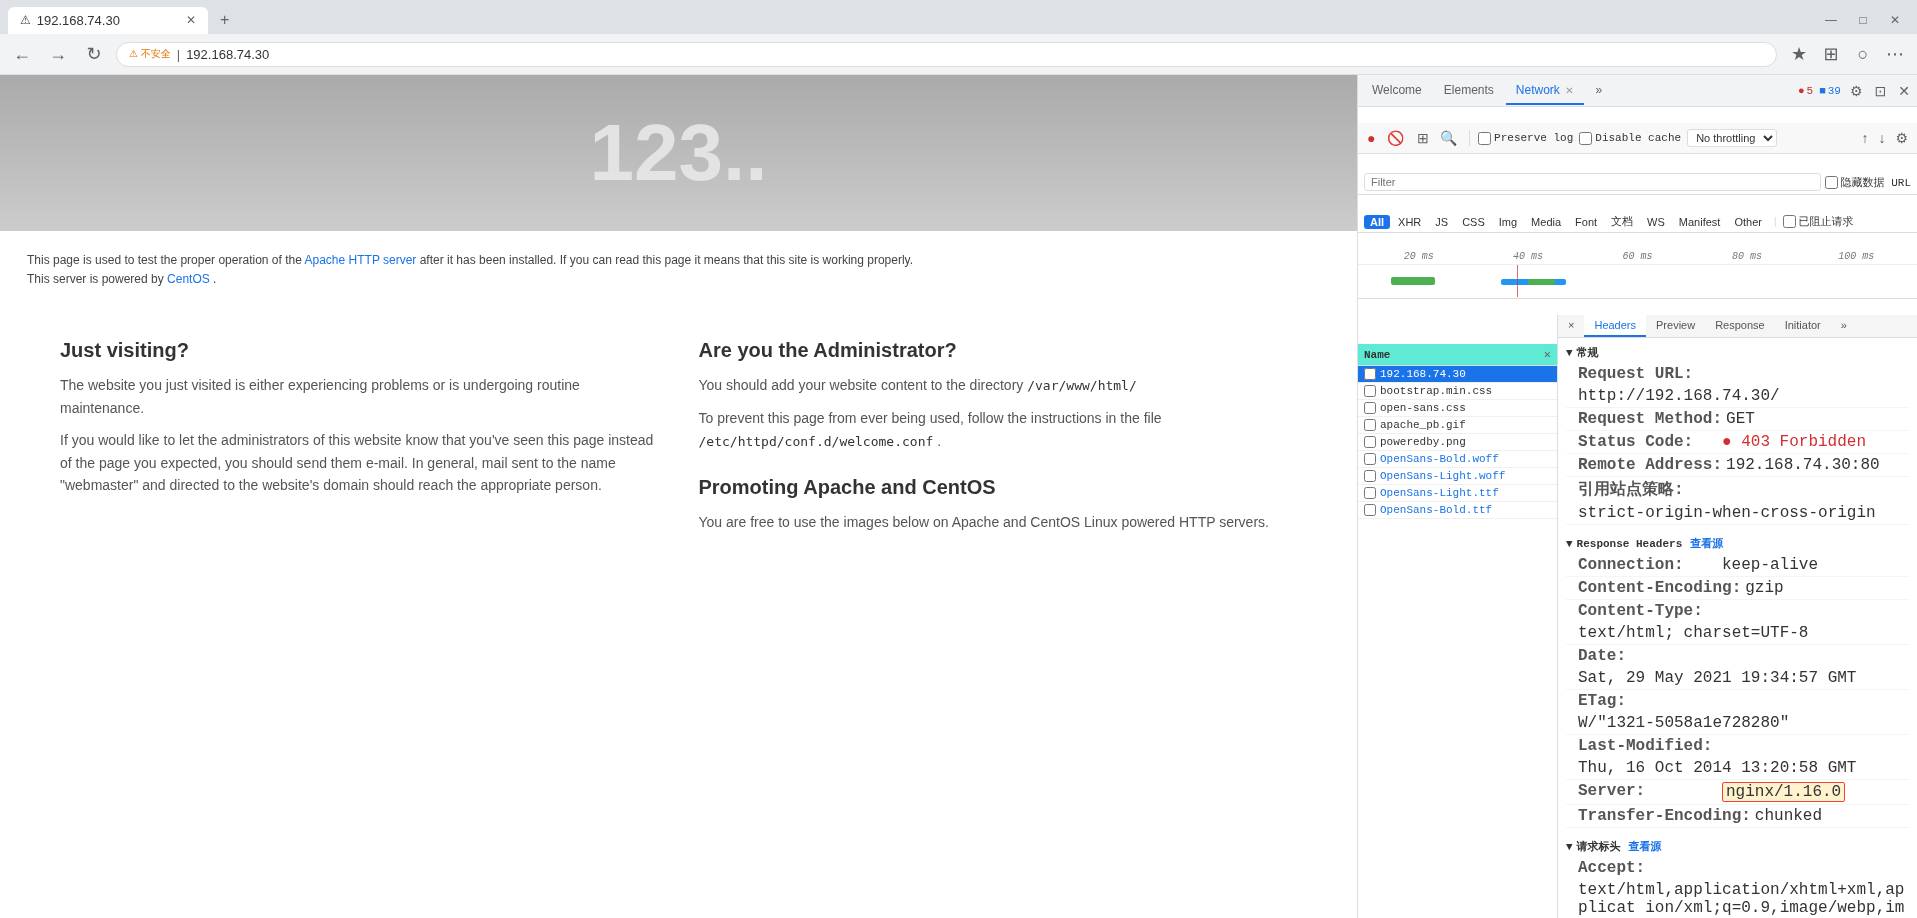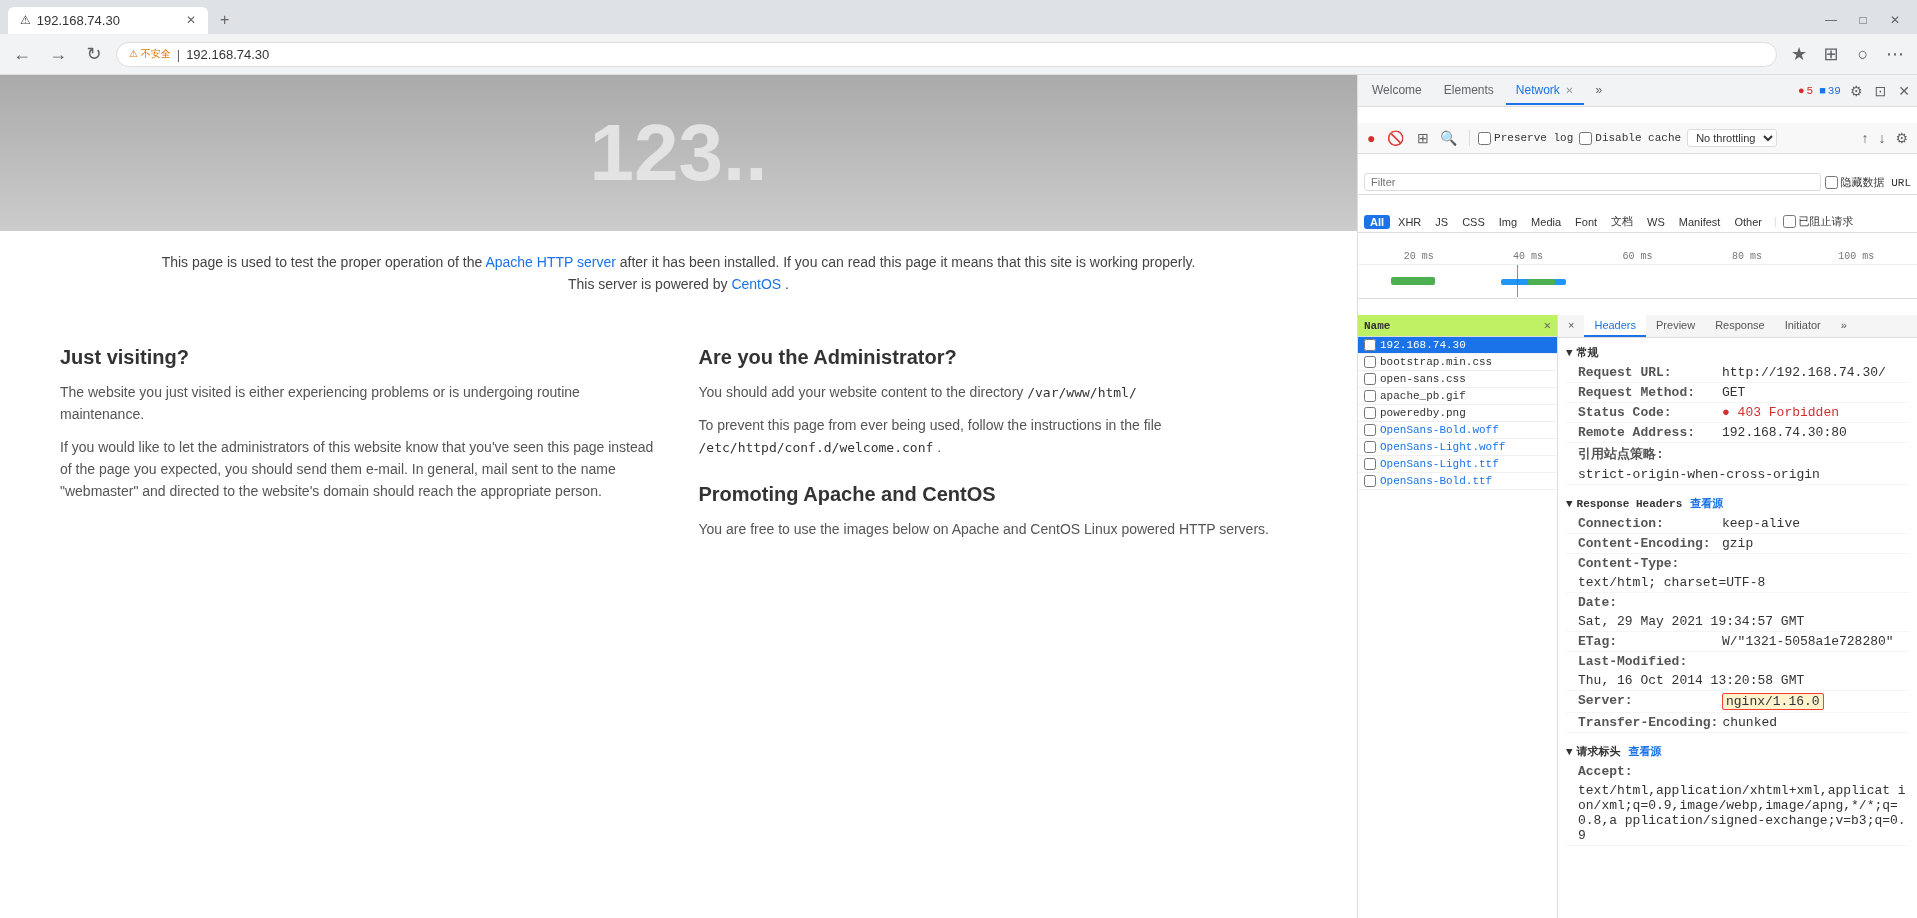--- a/index.html
+++ b/index.html
@@ -15,21 +15,21 @@
     .address-text { color: #333; }
     .nav-actions { display: flex; gap: 4px; }
 
     
     .main-area { display: flex; flex: 1; overflow: hidden; }
 
     
     .webpage { flex: 1; overflow-y: auto; background: #fff; }
     .page-header { background: linear-gradient(to bottom, #aaa, #ccc); padding: 32px; text-align: center; }
     .page-header h1 { font-size: 80px; color: #e8e8e8; font-weight: bold; opacity: 0.9; }
-    .page-intro { text-align: center; padding: 20px 80px; font-size: 14px; color: #444; line-height: 1.6; }
+    .page-intro { padding: 20px 27px; font-size: 12px; color: #444; line-height: 1.6; }
     .page-intro a { color: #1a73e8; text-decoration: none; }
     .page-body { padding: 30px 60px; display: flex; gap: 40px; flex-wrap: wrap; }
     .page-section { flex: 1; min-width: 200px; }
     .page-section h2 { font-size: 20px; color: #333; margin-bottom: 12px; }
     .page-section p { font-size: 14px; color: #555; line-height: 1.6; margin-bottom: 10px; }
     .page-section code { font-family: monospace; font-size: 13px; color: #333; }
 
     
     .devtools { width: 560px; background: #fff; border-left: 1px solid #ddd; display: flex; flex-direction: column; font-family: 'Courier New', monospace; font-size: 11px; gap: 16px; }
     .devtools-tabs { display: flex; align-items: center; background: #f1f3f4; border-bottom: 1px solid #ddd; padding: 0 4px; gap: 2px; min-height: 32px; }
@@ -51,42 +51,42 @@
     .filter-checkbox { display: flex; align-items: center; gap: 3px; font-size: 11px; color: #333; }
 
     .type-filter { display: flex; align-items: center; gap: 2px; padding: 2px 6px; border-bottom: 1px solid #ddd; background: #fff; flex-wrap: wrap; }
     .type-btn { padding: 1px 6px; font-size: 11px; border: none; background: none; cursor: pointer; color: #333; border-radius: 3px; }
     .type-btn.active { background: #1a73e8; color: #fff; border-radius: 3px; }
     .type-btn.all { font-weight: bold; }
 
     
     .network-timeline { border-bottom: 1px solid #ddd; position: relative; height: 50px; background: #fff; }
     .timeline-ruler { display: flex; padding: 2px 6px; font-size: 10px; color: #777; border-bottom: 1px solid #eee; }
-    .timeline-ruler span { flex: 1; text-align: center; }
+    .timeline-ruler span { flex: 1; text-align: center; font-style: italic; }
     .timeline-bar-area { position: relative; height: 32px; margin: 0 6px; }
     .timeline-bar { position: absolute; height: 8px; top: 12px; border-radius: 2px; }
 
     
     .network-panel { display: flex; flex: 1; overflow: hidden; }
     .network-list { width: 200px; border-right: 1px solid #ddd; overflow-y: auto; }
-    .network-list-header { display: flex; align-items: center; padding: 3px 6px; background: #bef264; border-bottom: 1px solid #ddd; font-size: 11px; font-weight: bold; color: #333; }
+    .network-list-header { display: flex; align-items: center; padding: 3px 6px; background: #5eead4; border-bottom: 1px solid #ddd; font-size: 11px; font-weight: bold; color: #333; margin-top: 29px; }
     .network-list-header .close-btn { margin-left: auto; cursor: pointer; font-size: 12px; color: #666; }
     .network-item { display: flex; align-items: center; padding: 2px 6px; font-size: 11px; color: #333; cursor: pointer; border-bottom: 1px solid #f0f0f0; white-space: nowrap; overflow: hidden; text-overflow: ellipsis; gap: 4px; }
     .network-item.selected { background: #1a73e8; color: #fff; }
     .network-item .item-checkbox { width: 12px; height: 12px; }
 
     
     .network-detail { flex: 1; overflow-y: auto; }
     .detail-tabs { display: flex; background: #f5f5f5; border-bottom: 1px solid #ddd; }
     .detail-tab { padding: 4px 10px; font-size: 11px; color: #555; cursor: pointer; border: none; background: none; border-bottom: 2px solid transparent; }
     .detail-tab.active { color: #1a73e8; border-bottom: 2px solid #1a73e8; background: #fff; }
 
     .detail-section { padding: 4px 8px; }
     .detail-section-header { display: flex; align-items: center; gap: 4px; font-size: 11px; font-weight: bold; color: #333; padding: 3px 0; cursor: pointer; }
-    .detail-row { display: flex; padding: 2px 0 2px 12px; font-size: 13px; border-bottom: 1px solid #f5f5f5; gap: 4px; flex-wrap: wrap; }
+    .detail-row { display: flex; padding: 2px 0 2px 12px; font-size: 16px; border-bottom: 1px solid #f5f5f5; gap: 4px; flex-wrap: wrap; }
     .detail-key { color: #555; font-weight: bold; min-width: 140px; white-space: nowrap; }
     .detail-value { color: #333; word-break: break-all; }
     .detail-value.error { color: #d32f2f; }
     .detail-value.highlighted { background: #fff3cd; border: 1px solid #f44336; padding: 0 3px; border-radius: 2px; }
     .detail-link { color: #1a73e8; cursor: pointer; font-size: 11px; margin-left: 4px; }
   </style>
 </head>
 <body>
 
 <div class="browser-chrome">

